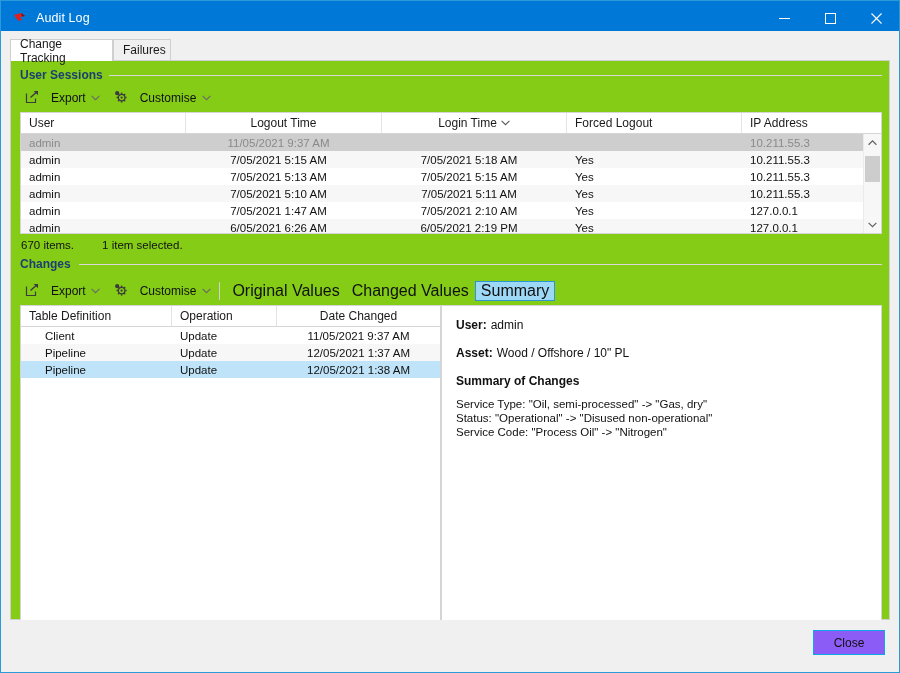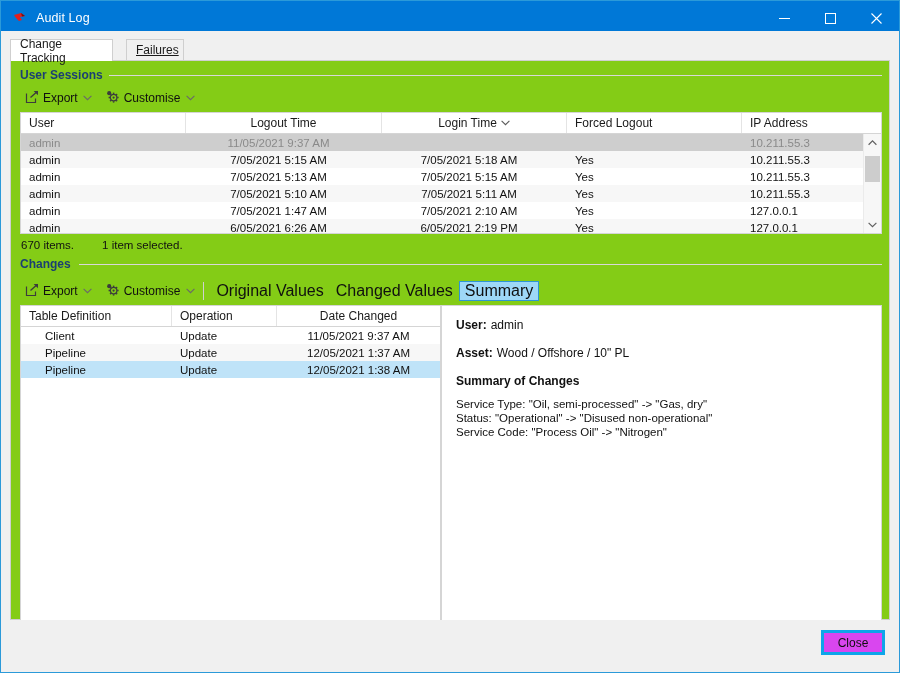--- a/index.html
+++ b/index.html
@@ -118,21 +118,21 @@
     position: absolute;
     display: flex;
     align-items: center;
     height: 22px;
     font-size: 12px;
     color: #101010;
   }
   .tb-item {
     display: flex;
     align-items: center;
-    gap: 4px;
+    gap: 12px;
     padding: 2px 3px;
     height: 20px;
     box-sizing: border-box;
   }
   .tb-label { font-size: 12px; }
   .tb-caret {
     width: 14px;
     display: flex;
     align-items: center;
     justify-content: center;
@@ -278,25 +278,25 @@
   .footer {
     position: absolute;
     left: 0; right: 0; bottom: 0;
     height: 52px;
     background: #f0f0f0;
   }
   .close-btn {
     position: absolute;
     right: 14px;
     top: 10px;
-    width: 64px;
+    width: 72px;
     height: 25px;
     box-sizing: border-box;
-    background: #d946ef;
-    border: 3px solid #0ea5e9;
+    background: #8b5cf6;
+    border: 1px solid #0ea5e9;
     display: flex;
     align-items: center;
     justify-content: center;
     font-size: 12px;
     color: #101010;
   }
 </style>
 </head>
 <body>
 
@@ -328,21 +328,21 @@
       </div>
     </div>
   </div>
 
   <div class="client">
 
     <div class="tabstrip">
       <div class="tab active" style="left:0; width:103px;">
         <span>Change Tracking</span>
       </div>
-      <div class="tab" style="left:116px; width:58px;text-decoration:underline;">
+      <div class="tab" style="left:103px; width:58px;">
         <span>Failures</span>
       </div>
     </div>
 
     <div class="tabpage">
 
       <div class="group-label" style="left:9px; top:7px; width:862px;">
         <span>User Sessions</span>
         <span class="rule"></span>
       </div>

